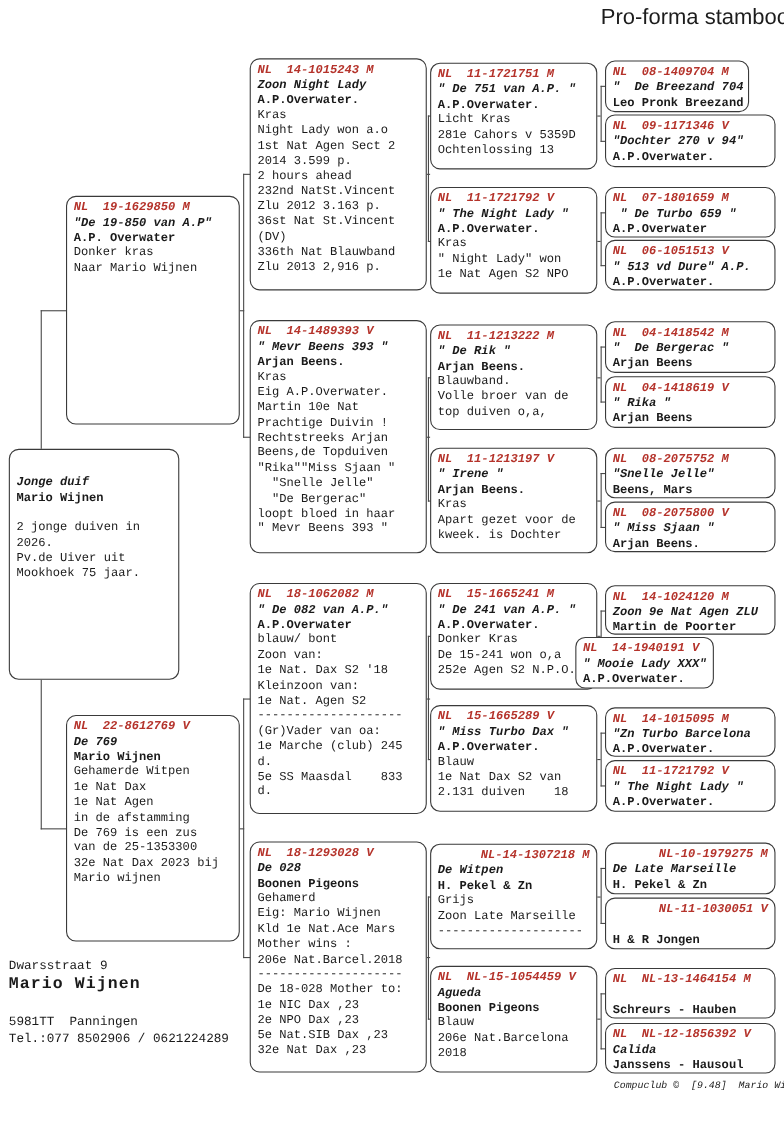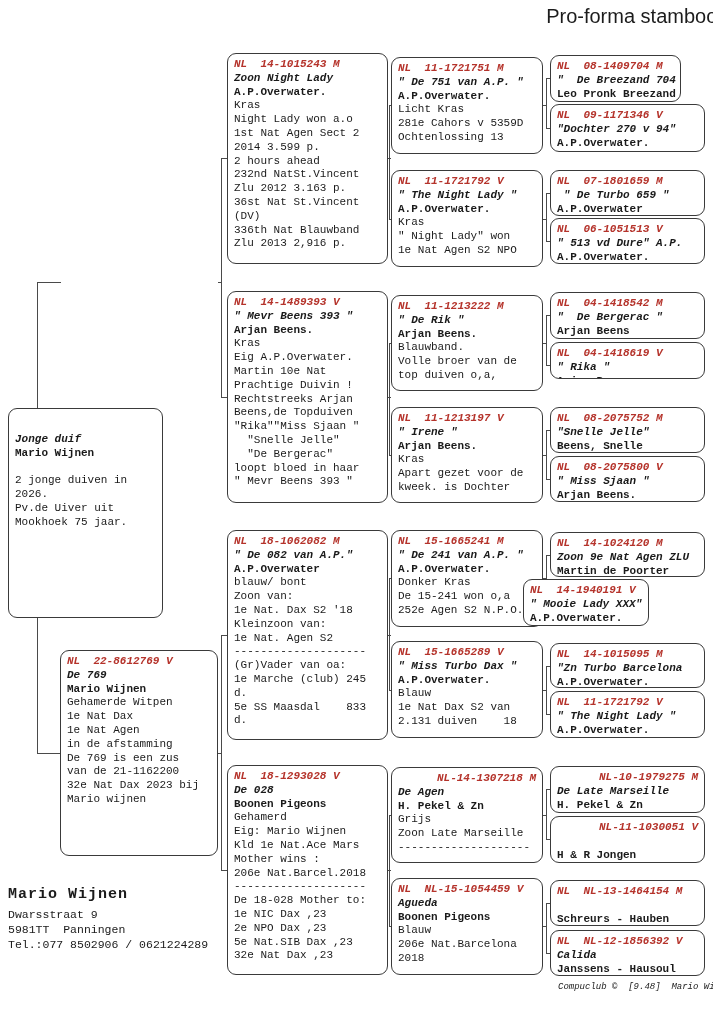--- a/index.html
+++ b/index.html
@@ -24,21 +24,21 @@
   .ln-ring{color:var(--ring-red,#b5332b);font-weight:bold;font-style:italic;}
   .ln-ringc{color:var(--ring-red,#b5332b);font-weight:bold;font-style:italic;text-align:right;}
   .ln-name{font-weight:bold;font-style:italic;}
   .ln-owner{font-weight:bold;}
   .cline{position:absolute;background:#4a4a4a;}
   .footer-owner{
     position:absolute;left:8px;top:886px;
     font-size:15px;font-weight:bold;letter-spacing:1px;
   }
   .footer-line{position:absolute;left:8px;font-size:11.5px;white-space:pre;}
-  .fl-0{top:908px;} .fl-1{top:923px;} .fl-2{top:938px;}
+  .fl-0{top:872px;} .fl-1{top:923px;} .fl-2{top:938px;}
   .watermark{
     position:absolute;left:14px;top:972px;
     font-family:"Liberation Sans","DejaVu Sans",sans-serif;
     font-size:31px;font-weight:bold;letter-spacing:0px;
     color:#ffffff;-webkit-text-stroke:2.4px #111111;
     text-shadow:0 0 1px #111;
   }
   .credit{
     position:absolute;left:558px;top:982px;
     font-size:9px;font-style:italic;color:#222;white-space:pre;
@@ -116,30 +116,37 @@
   <div class="box pad-top" style="left:8px;top:408px;width:155px;height:210px">
       <div class="ln ln-name">Jonge duif</div>
       <div class="ln ln-owner">Mario Wijnen</div>
       <div class="ln ln-p">&nbsp;</div>
       <div class="ln ln-p">2 jonge duiven in</div>
       <div class="ln ln-p">2026.</div>
       <div class="ln ln-p">Pv.de Uiver uit</div>
       <div class="ln ln-p">Mookhoek 75 jaar.</div>
     </div>
 
+  <div class="box" style="left:60px;top:178px;width:158px;height:208px">
+      <div class="ln ln-ring">NL  19-1629850 M</div>
+      <div class="ln ln-name">"De 19-850 van A.P"</div>
+      <div class="ln ln-owner">A.P. Overwater</div>
+      <div class="ln ln-p">Donker kras</div>
+      <div class="ln ln-p">Naar Mario Wijnen</div>
+    </div>
   <div class="box" style="left:60px;top:650px;width:158px;height:206px">
       <div class="ln ln-ring">NL  22-8612769 V</div>
       <div class="ln ln-name">De 769</div>
       <div class="ln ln-owner">Mario Wijnen</div>
       <div class="ln ln-p">Gehamerde Witpen</div>
       <div class="ln ln-p">1e Nat Dax</div>
       <div class="ln ln-p">1e Nat Agen</div>
       <div class="ln ln-p">in de afstamming</div>
       <div class="ln ln-p">De 769 is een zus</div>
-      <div class="ln ln-p">van de 21-1162200</div>
+      <div class="ln ln-p">van de 25-1353300</div>
       <div class="ln ln-p">32e Nat Dax 2023 bij</div>
       <div class="ln ln-p">Mario wijnen</div>
     </div>
 
   <div class="box" style="left:227px;top:53px;width:161px;height:211px">
       <div class="ln ln-ring">NL  14-1015243 M</div>
       <div class="ln ln-name">Zoon Night Lady</div>
       <div class="ln ln-owner">A.P.Overwater.</div>
       <div class="ln ln-p">Kras</div>
       <div class="ln ln-p">Night Lady won a.o</div>
@@ -245,21 +252,21 @@
   <div class="box" style="left:391px;top:641px;width:152px;height:97px">
       <div class="ln ln-ring">NL  15-1665289 V</div>
       <div class="ln ln-name">" Miss Turbo Dax "</div>
       <div class="ln ln-owner">A.P.Overwater.</div>
       <div class="ln ln-p">Blauw</div>
       <div class="ln ln-p">1e Nat Dax S2 van</div>
       <div class="ln ln-p">2.131 duiven    18</div>
     </div>
   <div class="box" style="left:391px;top:767px;width:152px;height:96px">
       <div class="ln ln-ringc">NL-14-1307218 M</div>
-      <div class="ln ln-name">De Agen</div>
+      <div class="ln ln-name">De Witpen</div>
       <div class="ln ln-owner">H. Pekel &amp; Zn</div>
       <div class="ln ln-p">Grijs</div>
       <div class="ln ln-p">Zoon Late Marseille</div>
       <div class="ln ln-p">--------------------</div>
     </div>
   <div class="box" style="left:391px;top:878px;width:152px;height:97px">
       <div class="ln ln-ring">NL  NL-15-1054459 V</div>
       <div class="ln ln-name">Agueda</div>
       <div class="ln ln-owner">Boonen Pigeons</div>
       <div class="ln ln-p">Blauw</div>
@@ -285,29 +292,29 @@
   <div class="box" style="left:550px;top:218px;width:155px;height:46px">
       <div class="ln ln-ring">NL  06-1051513 V</div>
       <div class="ln ln-name">" 513 vd Dure" A.P.</div>
       <div class="ln ln-owner">A.P.Overwater.</div>
     </div>
   <div class="box" style="left:550px;top:292px;width:155px;height:47px">
       <div class="ln ln-ring">NL  04-1418542 M</div>
       <div class="ln ln-name">"  De Bergerac "</div>
       <div class="ln ln-owner">Arjan Beens</div>
     </div>
-  <div class="box" style="left:550px;top:342px;width:155px;height:37px">
+  <div class="box" style="left:550px;top:342px;width:155px;height:47px">
       <div class="ln ln-ring">NL  04-1418619 V</div>
       <div class="ln ln-name">" Rika "</div>
       <div class="ln ln-owner">Arjan Beens</div>
     </div>
   <div class="box" style="left:550px;top:407px;width:155px;height:46px">
       <div class="ln ln-ring">NL  08-2075752 M</div>
       <div class="ln ln-name">"Snelle Jelle"</div>
-      <div class="ln ln-owner">Beens, Snelle</div>
+      <div class="ln ln-owner">Beens, Mars</div>
     </div>
   <div class="box" style="left:550px;top:456px;width:155px;height:46px">
       <div class="ln ln-ring">NL  08-2075800 V</div>
       <div class="ln ln-name">" Miss Sjaan "</div>
       <div class="ln ln-owner">Arjan Beens.</div>
     </div>
   <div class="box" style="left:550px;top:532px;width:155px;height:45px">
       <div class="ln ln-ring">NL  14-1024120 M</div>
       <div class="ln ln-name">Zoon 9e Nat Agen ZLU</div>
       <div class="ln ln-owner">Martin de Poorter</div>

